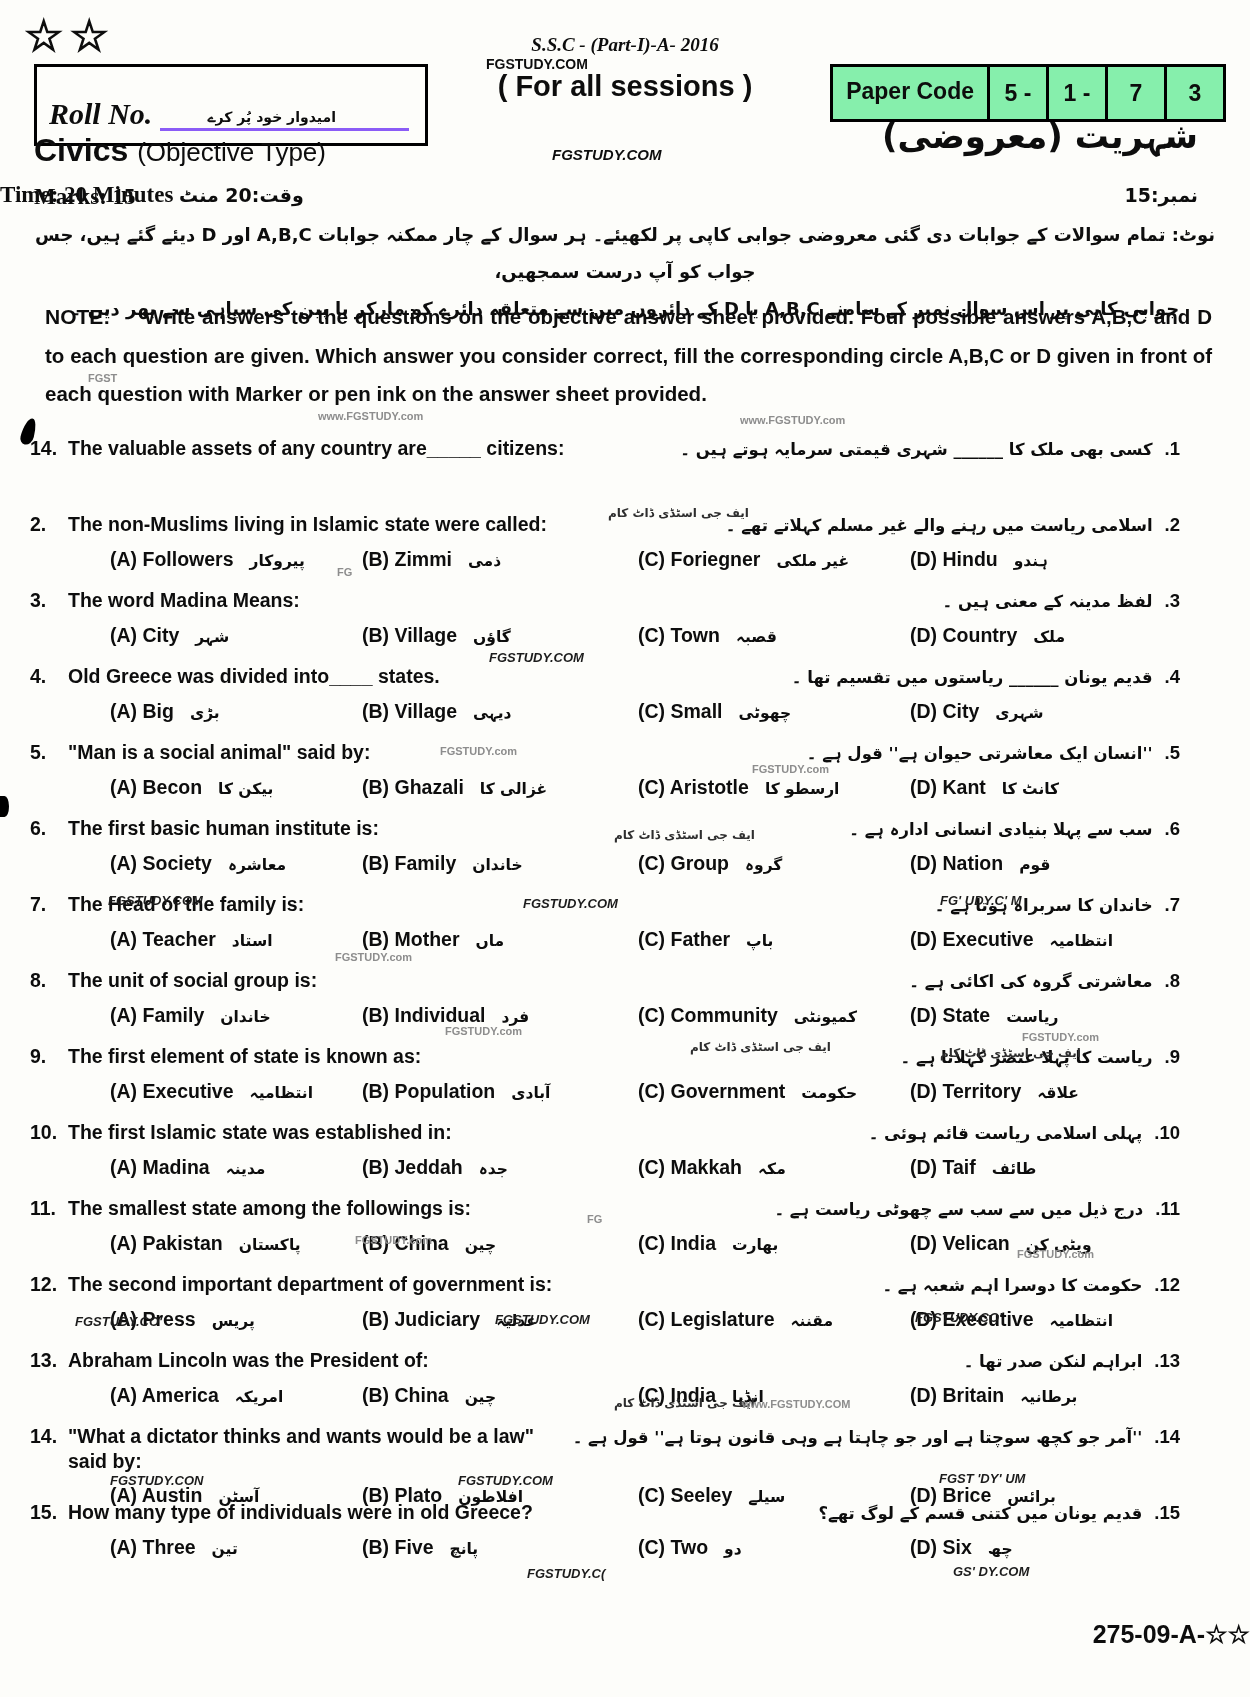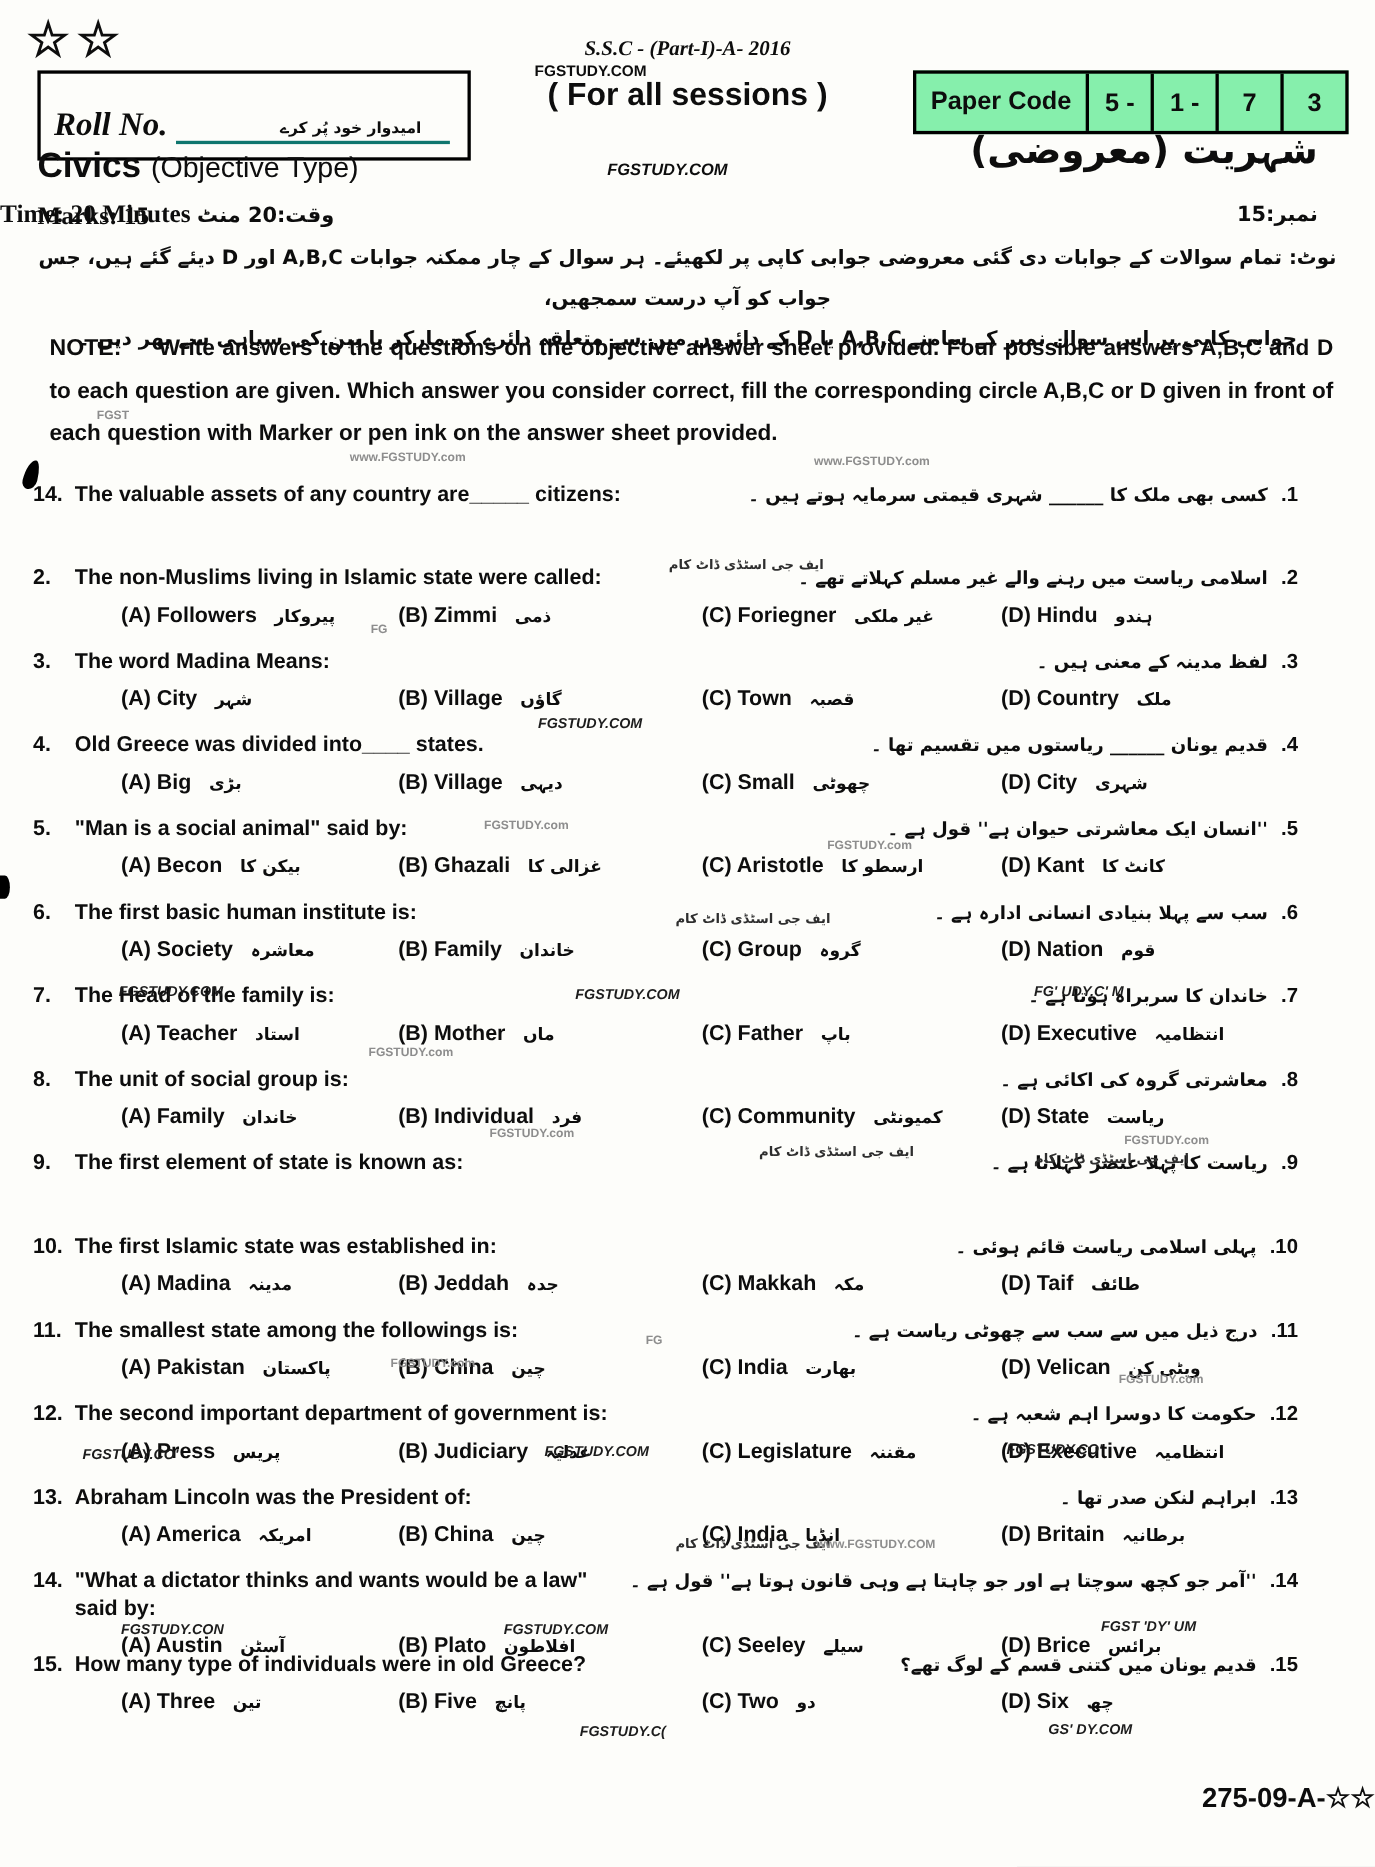--- a/index.html
+++ b/index.html
@@ -8,21 +8,21 @@
   .abs{position:absolute}
 
   
   .stars{left:24px;top:10px;font-size:44px;font-weight:bold;letter-spacing:6px}
   .ssc{left:0;right:0;top:34px;text-align:center;font:italic bold 19px "Liberation Serif",serif}
   .fg-top{left:486px;top:56px;font-size:14px;font-weight:bold}
   .sessions{left:0;right:0;top:70px;text-align:center;font-size:29px;font-weight:bold}
   .rollbox{left:34px;top:64px;width:394px;height:82px;border:3px solid #000;box-sizing:border-box;
            display:flex;align-items:flex-end;padding:6px 16px 12px 12px}
   .roll-label{font:italic bold 30px "Liberation Serif",serif;white-space:nowrap}
-  .roll-line{flex:1;border-bottom:3px solid #0f766e;margin-left:8px;display:flex;justify-content:flex-end;padding:0 26px 3px 0}
+  .roll-line{flex:1;border-bottom:3px solid #8b5cf6;margin-left:8px;display:flex;justify-content:center;padding:0 26px 3px 0}
   .roll-ur{font-family:"DejaVu Sans",sans-serif;font-size:14px;font-weight:bold}
   .papercode{right:24px;top:64px;display:flex;border:3px solid #000;height:58px;box-sizing:border-box;background:#86efac}
   .pc-label{font-size:23px;font-weight:bold;padding:11px 13px;white-space:nowrap}
   .pc-cell{width:56px;border-left:3px solid #000;display:flex;align-items:center;justify-content:center;
            font-size:23px;font-weight:bold}
   .civics{left:34px;top:132px;font-size:32px;font-weight:bold;white-space:nowrap}
   .civics .sub{font-size:26px;font-weight:normal}
   .fg-mid{left:552px;top:146px;font:italic bold 15px "Liberation Sans",sans-serif}
   .title-ur{right:52px;top:116px;font-family:"DejaVu Sans",sans-serif;font-size:34px;font-weight:bold;direction:rtl}
   .marks{left:34px;top:184px;font:bold 23px "Liberation Serif",serif}
@@ -235,20 +235,26 @@
         </div>
       </div>
       <div class="q">
         <div class="q-line">
           <span class="q-num">9.</span>
           <span class="q-en">The first element of state is known as:</span>
           <span class="q-ur-wrap" dir="rtl">
             <span class="q-urnum">9.</span>
             <span class="q-ur">ریاست کا پہلا عنصر کہلاتا ہے ۔</span>
           </span>
+        </div>
+        <div class="q-opts">
+          <span class="opt"><span class="opt-label">(A)</span> Executive<span class="opt-ur" dir="rtl">انتظامیہ</span></span>
+          <span class="opt"><span class="opt-label">(B)</span> Population<span class="opt-ur" dir="rtl">آبادی</span></span>
+          <span class="opt"><span class="opt-label">(C)</span> Government<span class="opt-ur" dir="rtl">حکومت</span></span>
+          <span class="opt"><span class="opt-label">(D)</span> Territory<span class="opt-ur" dir="rtl">علاقہ</span></span>
         </div>
       </div>
       <div class="q">
         <div class="q-line">
           <span class="q-num">10.</span>
           <span class="q-en">The first Islamic state was established in:</span>
           <span class="q-ur-wrap" dir="rtl">
             <span class="q-urnum">10.</span>
             <span class="q-ur">پہلی اسلامی ریاست قائم ہوئی ۔</span>
           </span>
@@ -366,16 +372,16 @@
     <span class="wm-g" style="left: 587px; top: 1213px;">FG</span>
     <span class="wm-g" style="left: 355px; top: 1234px;">FGSTUDY.com</span>
     <span class="wm-g" style="left: 1017px; top: 1248px;">FGSTUDY.com</span>
     <span class="wm-i" style="left: 75px; top: 1314px;">FGSTUDY.CO'</span>
     <span class="wm-i" style="left: 495px; top: 1312px;">FGSTUDY.COM</span>
     <span class="wm-i" style="left: 915px; top: 1310px;">FGSTUDY.CO'</span>
     <span class="wm-ur" style="left: 614px; top: 1396px;">ایف جی اسٹڈی ڈاٹ کام</span>
     <span class="wm-g" style="left: 742px; top: 1398px;">www.FGSTUDY.COM</span>
     <span class="wm-i" style="left: 110px; top: 1473px;">FGSTUDY.CON</span>
     <span class="wm-i" style="left: 458px; top: 1473px;">FGSTUDY.COM</span>
-    <span class="wm-i" style="left: 1001px; top: 1471px;">FGST 'DY' UM</span>
+    <span class="wm-i" style="left: 939px; top: 1471px;">FGST 'DY' UM</span>
     <span class="wm-i" style="left: 527px; top: 1566px;">FGSTUDY.C(</span>
     <span class="wm-i" style="left: 953px; top: 1564px;">GS' DY.COM</span>
   </div>
 
 </body></html>

